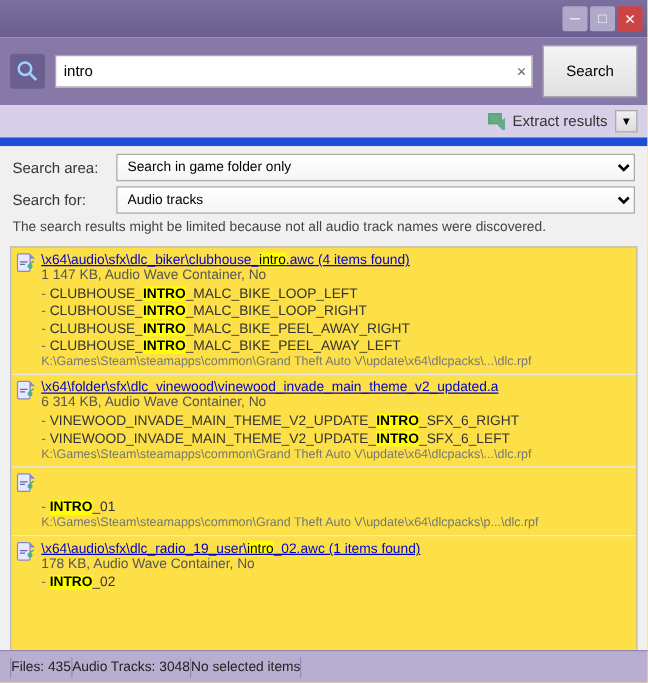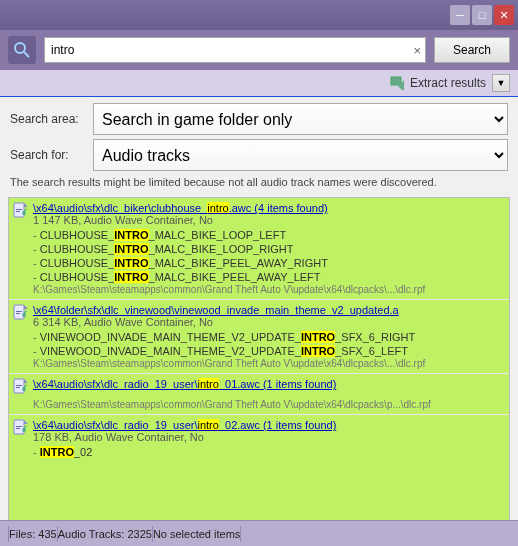--- a/index.html
+++ b/index.html
@@ -77,38 +77,38 @@
       transform: translateY(-50%);
       background: none;
       border: none;
       cursor: pointer;
       color: #666;
       font-size: 13px;
       line-height: 1;
       padding: 0 2px;
     }
     .search-btn {
-      height: 26px;
+      height: 42px;
       padding: 0 18px;
       background: linear-gradient(to bottom, #f5f5f5, #e0e0e0);
       border: 1px solid #aaa;
       cursor: pointer;
       font-size: 12px;
       white-space: nowrap;
     }
 
     
     .extract-bar {
       background: #d8d0e8;
       padding: 4px 8px;
       display: flex;
       align-items: center;
       justify-content: flex-end;
       gap: 6px;
-      border-bottom: 1px solid #1d4ed8;
+      border-bottom: 7px solid #1d4ed8;
     }
     .extract-label {
       color: #333;
       font-size: 12px;
       display: flex;
       align-items: center;
       gap: 4px;
     }
     .extract-arrow-btn {
       width: 18px;
@@ -134,37 +134,37 @@
       gap: 8px;
     }
     .form-label {
       width: 75px;
       font-size: 12px;
       color: #333;
       flex-shrink: 0;
     }
     .form-select {
       flex: 1;
-      height: 32px;
+      height: 22px;
       border: 1px solid #aaa;
       background: linear-gradient(to bottom, #fff, #f5f5f5);
-      font-size: 16px;
+      font-size: 11px;
       padding: 0 4px;
       cursor: pointer;
     }
     .warning-text {
       font-size: 11px;
       color: #444;
       margin-bottom: 4px;
       line-height: 1.3;
     }
 
     
     .results-area {
-      background: #bef264;
+      background: #fde047;
       border: 1px solid #bbb;
       margin: 0 8px;
       height: 332px;
       overflow-y: scroll;
       overflow-x: hidden;
     }
     .results-inner {
       padding: 2px 0;
     }
 
@@ -357,23 +357,23 @@
         <div class="group-header">
           <div><svg width="16" height="16" viewBox="0 0 16 16">
               <rect x="1" y="1" width="10" height="14" rx="1" fill="#e8e8ff" stroke="#8888cc" stroke-width="1"></rect>
               <polygon points="11,1 15,5 11,5" fill="#8888cc"></polygon>
               <rect x="3" y="7" width="6" height="1" fill="#6666aa"></rect>
               <rect x="3" y="9" width="4" height="1" fill="#6666aa"></rect>
               <circle cx="11" cy="11" r="2" fill="#3a8" opacity="0.8"></circle>
               <line x1="11" y1="9" x2="14" y2="7" stroke="#3a8" stroke-width="1"></line>
             </svg></div>
           <div class="group-info">
-            <div class="group-filename">\x64\audio\sfx\dlc_radio_19_user\<span class="highlight">intro</span>_01.awc (1 items found)</div>
           </div>
         </div>
+        <div class="track-item"><span class="prefix">- </span><span class="highlight">INTRO</span>_01</div>
         <div class="group-path">K:\Games\Steam\steamapps\common\Grand Theft Auto V\update\x64\dlcpacks\p...\dlc.rpf</div>
         <hr class="group-sep">
       </div>
       <div class="result-group">
         <div class="group-header">
           <div><svg width="16" height="16" viewBox="0 0 16 16">
               <rect x="1" y="1" width="10" height="14" rx="1" fill="#e8e8ff" stroke="#8888cc" stroke-width="1"></rect>
               <polygon points="11,1 15,5 11,5" fill="#8888cc"></polygon>
               <rect x="3" y="7" width="6" height="1" fill="#6666aa"></rect>
               <rect x="3" y="9" width="4" height="1" fill="#6666aa"></rect>
@@ -385,15 +385,15 @@
             <div class="group-meta">178 KB, Audio Wave Container, No</div>
           </div>
         </div>
         <div class="track-item"><span class="prefix">- </span><span class="highlight">INTRO</span>_02</div>
       </div>
     </div>
 </div>
 
 <div class="status-bar">
   <span class="status-item">Files: 435</span>
-  <span class="status-item">Audio Tracks: 2325</span>
+  <span class="status-item">Audio Tracks: 3048</span>
   <span class="status-item">No selected items</span>
 </div>
 
 </body></html>

